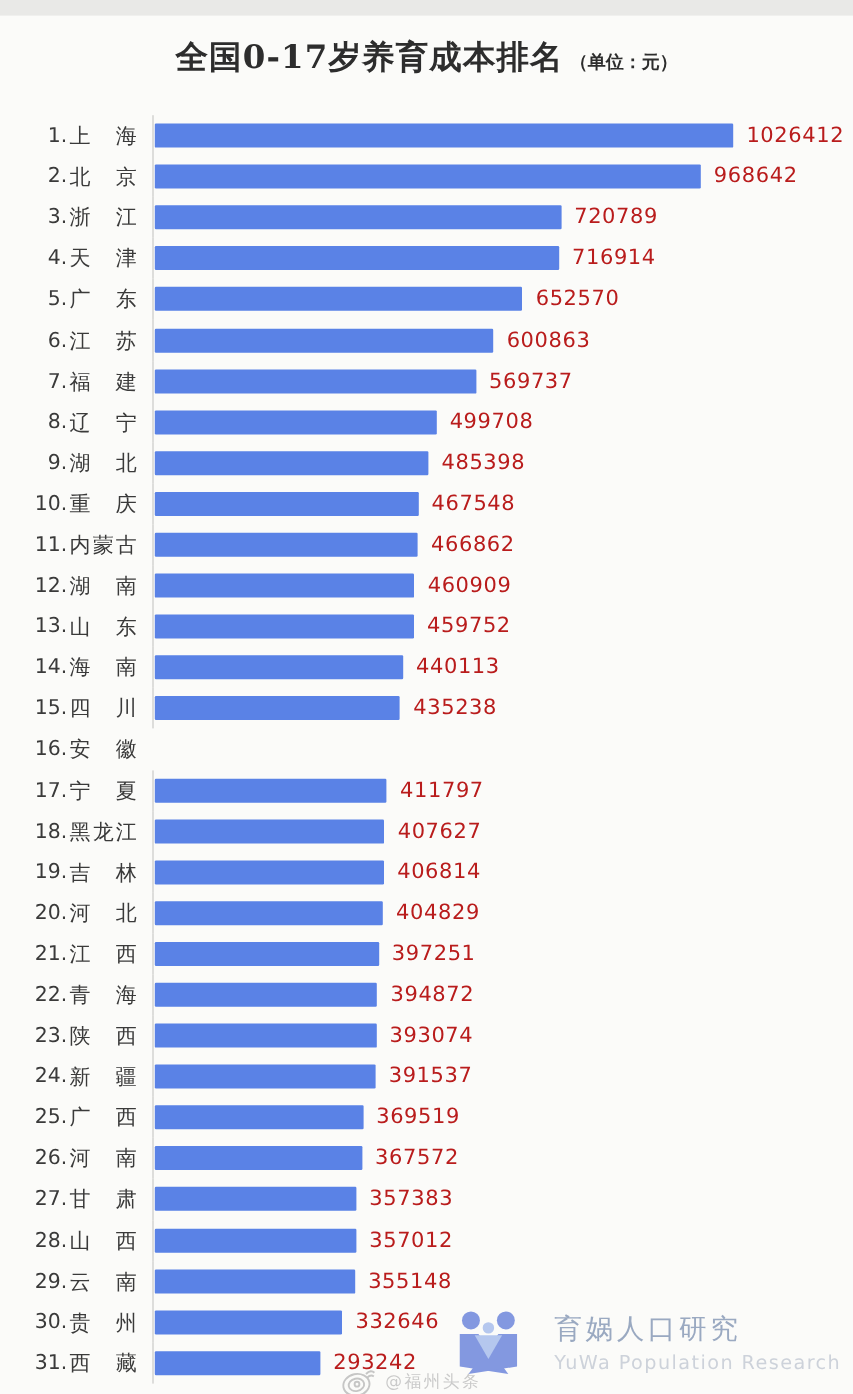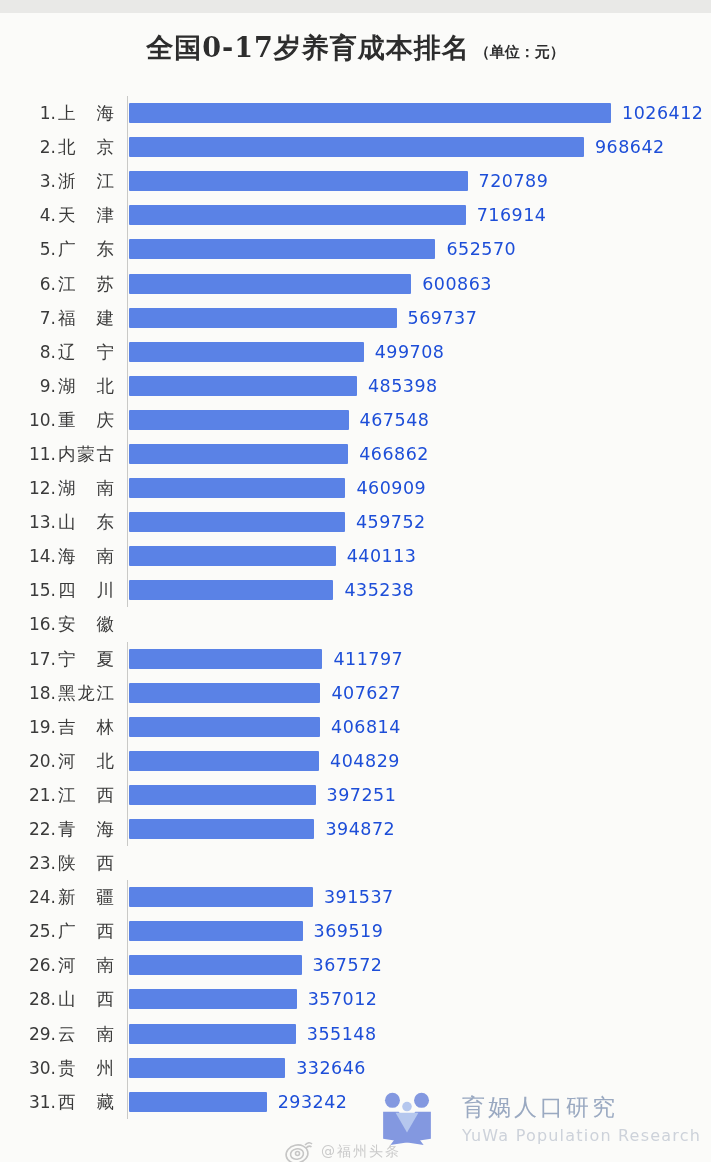--- a/index.html
+++ b/index.html
@@ -43,21 +43,21 @@
     flex:1;height:100%;margin-left:13px;
     border-left:1px solid #c9c9c7;
     display:flex;align-items:center;
   }
   .bar{
     flex:none;height:20px;margin-left:1px;
     background:#5a82e6;border-radius:1px;
   }
   .val{
     margin-left:11px;
-    font-size:17.5px;color:#1d4ed8;letter-spacing:.5px;
+    font-size:17.5px;color:#b91c1c;letter-spacing:.5px;
   }
   
   .logo{
     position:absolute;right:10px;bottom:30px;
     display:flex;align-items:center;gap:28px;
   }
   .logo-text{display:flex;flex-direction:column;}
   .logo-cn{font-size:23px;color:#9aa9c1;letter-spacing:3px;}
   .logo-en{font-size:16px;color:#cdd2da;letter-spacing:1.2px;margin-top:3px;}
   
@@ -339,20 +339,24 @@
         <span class="val">394872</span>
       </div>
     </div>
 
     <div class="row">
       <span class="rank">23.</span>
       <span class="prov">
           <span>陕</span>
           <span>西</span>
         </span>
+      <div class="barzone">
+        <div class="bar" style="width: 184.6px;"></div>
+        <span class="val">393074</span>
+      </div>
     </div>
 
     <div class="row">
       <span class="rank">24.</span>
       <span class="prov">
           <span>新</span>
           <span>疆</span>
         </span>
       <div class="barzone">
         <div class="bar" style="width: 183.9px;"></div>
@@ -377,20 +381,31 @@
       <span class="prov">
           <span>河</span>
           <span>南</span>
         </span>
       <div class="barzone">
         <div class="bar" style="width: 172.6px;"></div>
         <span class="val">367572</span>
       </div>
     </div>
 
+    <div class="row">
+      <span class="rank">27.</span>
+      <span class="prov">
+          <span>甘</span>
+          <span>肃</span>
+        </span>
+      <div class="barzone">
+        <div class="bar" style="width: 167.8px;"></div>
+        <span class="val">357383</span>
+      </div>
+    </div>
 
     <div class="row">
       <span class="rank">28.</span>
       <span class="prov">
           <span>山</span>
           <span>西</span>
         </span>
       <div class="barzone">
         <div class="bar" style="width: 167.7px;"></div>
         <span class="val">357012</span>

